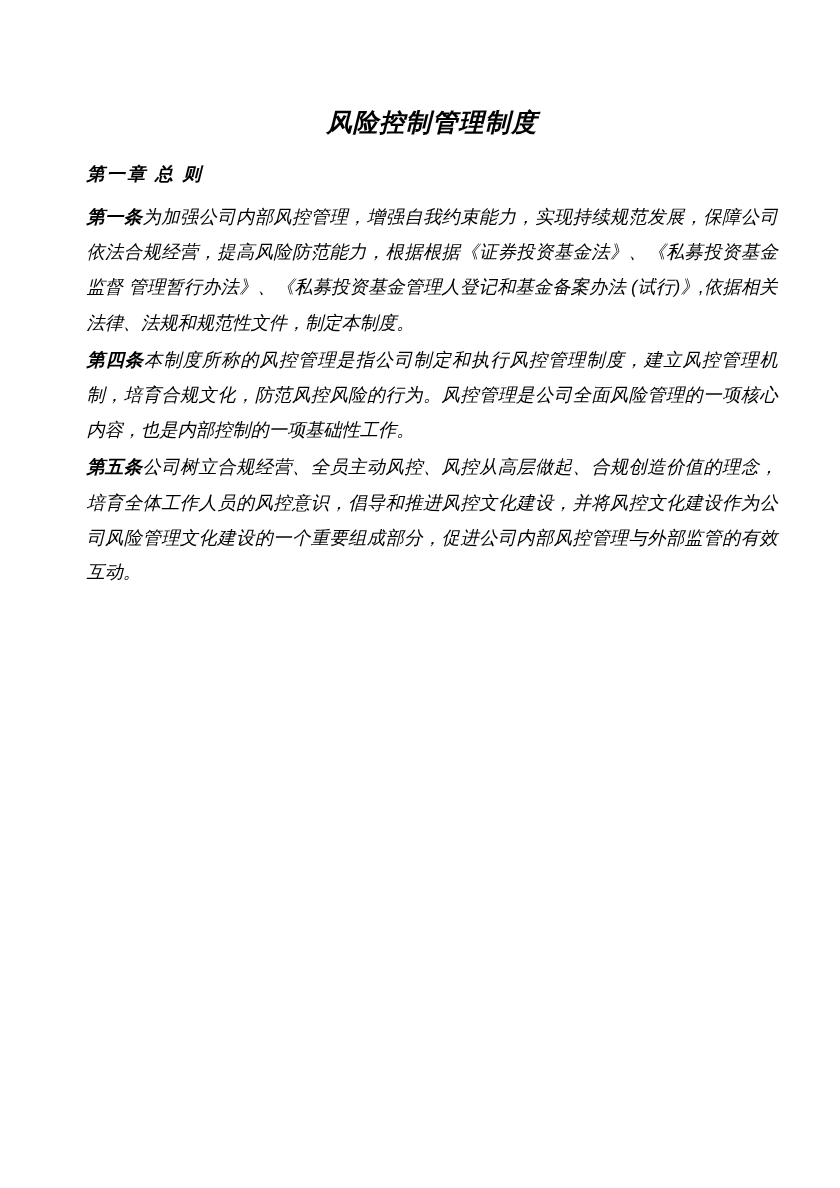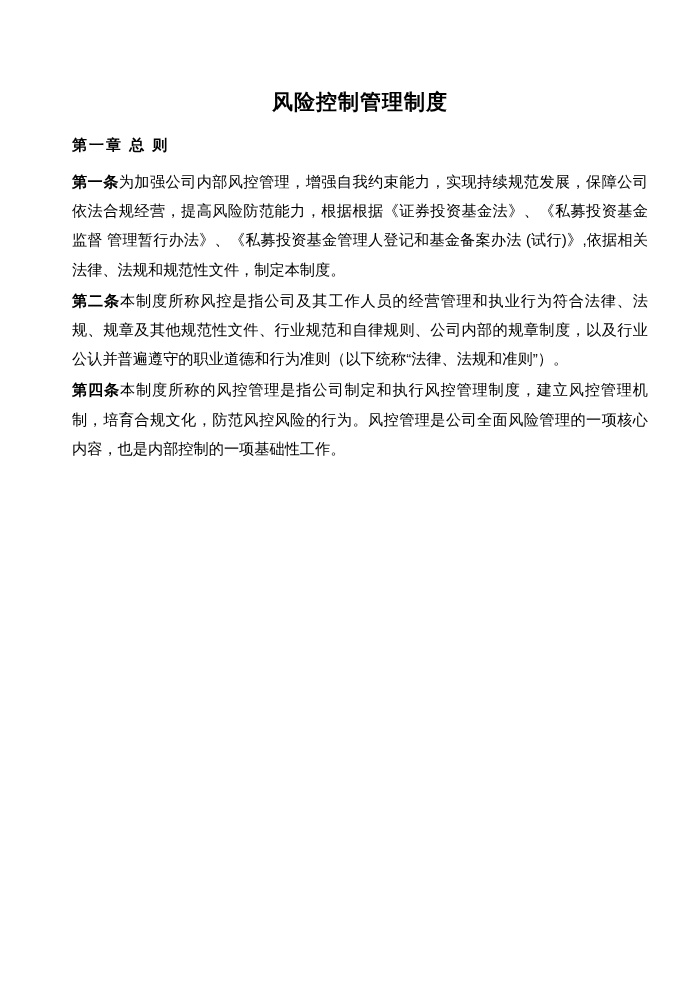--- a/index.html
+++ b/index.html
@@ -14,20 +14,21 @@
     color: #000000;
     overflow: hidden;
   }
   .page {
     width: 700px;
     height: 990px;
     box-sizing: border-box;
     padding: 70px 52px 40px 72px;
     background: #ffffff;
     position: relative;
+    font-style: italic;
   }
   .doc-title {
     text-align: center;
     font-size: 21px;
     font-weight: bold;
     letter-spacing: 1px;
     margin: 18px 0 20px 0;
     font-family: "Liberation Sans", "DejaVu Sans", sans-serif;
   }
   .chapter-heading {
@@ -61,25 +62,25 @@
 <div class="page">
 
   <h1 class="doc-title">风险控制管理制度</h1>
 
   <h2 class="chapter-heading">第一章 总 则</h2>
 
   <p class="article">
     <span class="label">第一条</span><span class="body">为加强公司内部风控管理，增强自我约束能力，实现持续规范发展，保障公司依法合规经营，提高风险防范能力，根据根据《证券投资基金法》、《私募投资基金监督 管理暂行办法》、《私募投资基金管理人登记和基金备案办法 (试行)》,依据相关法律、法规和规范性文件，制定本制度。</span>
   </p>
 
-  <p class="article">
-    <span class="label">第二条</span><span class="body">本制度所称风控是指公司及其工作人员的经营管理和执业行为符合法律、法规、规章及其他规范性文件、行业规范和自律规则、公司内部的规章制度，以及行业公认并普遍遵守的职业道德和行为准则（以下统称“法律、法规和准则”）。</span>
-  </p>
 
 
   <p class="article">
     <span class="label">第四条</span><span class="body">本制度所称的风控管理是指公司制定和执行风控管理制度，建立风控管理机制，培育合规文化，防范风控风险的行为。风控管理是公司全面风险管理的一项核心内容，也是内部控制的一项基础性工作。</span>
   </p>
 
+  <p class="article">
+    <span class="label">第五条</span><span class="body">公司树立合规经营、全员主动风控、风控从高层做起、合规创造价值的理念，培育全体工作人员的风控意识，倡导和推进风控文化建设，并将风控文化建设作为公司风险管理文化建设的一个重要组成部分，促进公司内部风控管理与外部监管的有效互动。</span>
+  </p>
 
 
 
 </div>
 
 </body></html>

